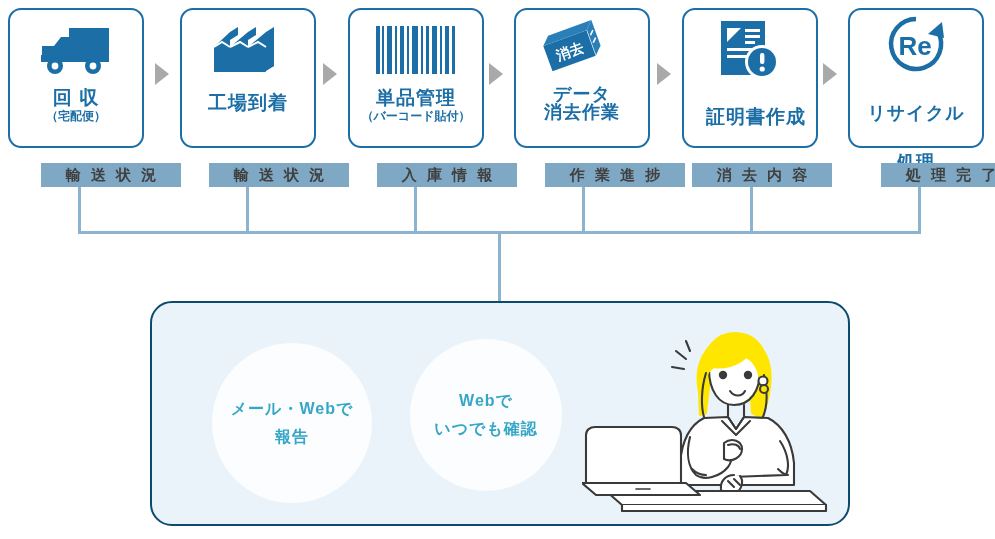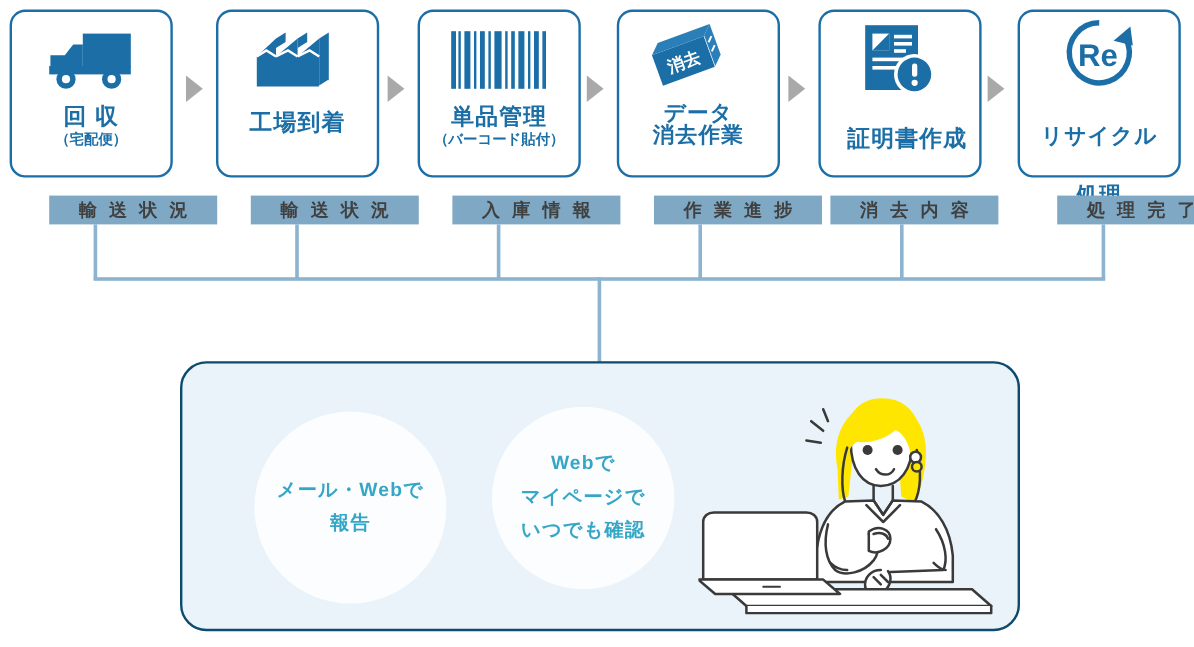--- a/index.html
+++ b/index.html
@@ -212,21 +212,20 @@
     <div class="bubble" id="bubble1">
       <div>
         <div>メール・Webで</div>
         <div>報告</div>
       </div>
     </div>
 
     <div class="bubble" id="bubble2">
       <div>
         <div>Webで</div>
-        <div>マイページで</div>
         <div>いつでも確認</div>
       </div>
     </div>
 
     <div id="person">
       <svg width="255" height="195" viewBox="0 0 255 195">
         <g fill="none" stroke="#3a3a3a" stroke-width="2.1" stroke-linejoin="round" stroke-linecap="round">
 
           <path d="M104 42 L94 34"></path>
           <path d="M102 52 L90 50"></path>

